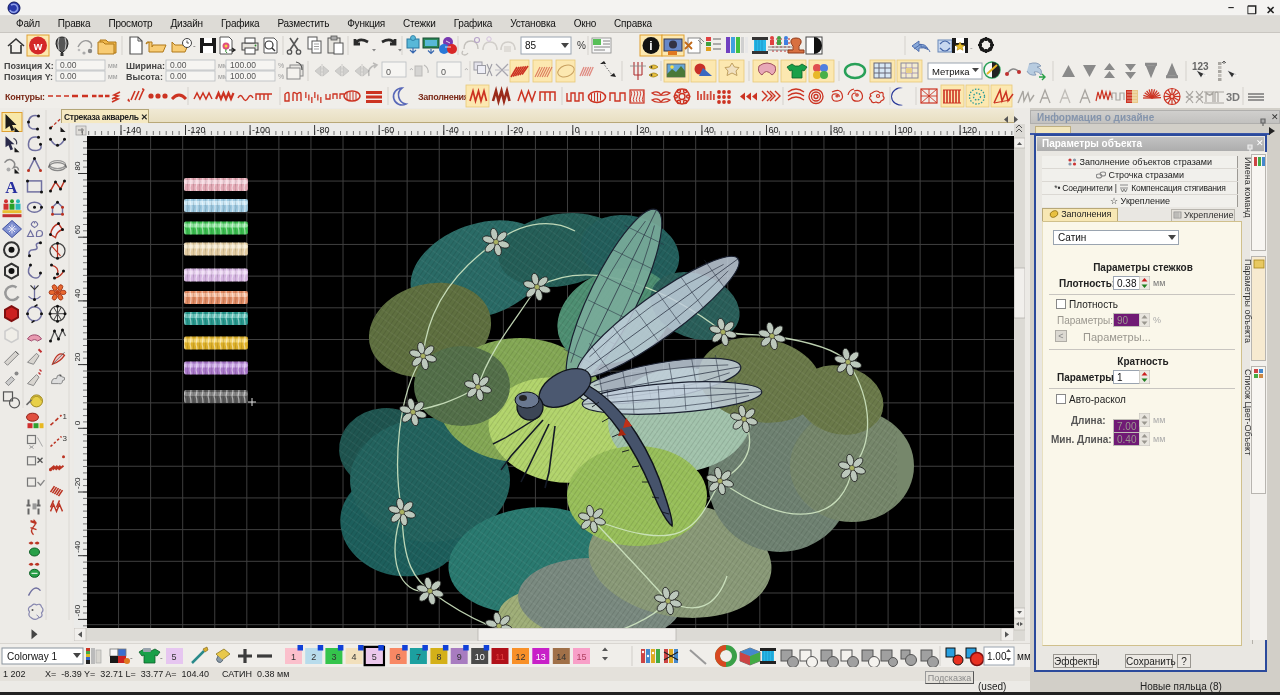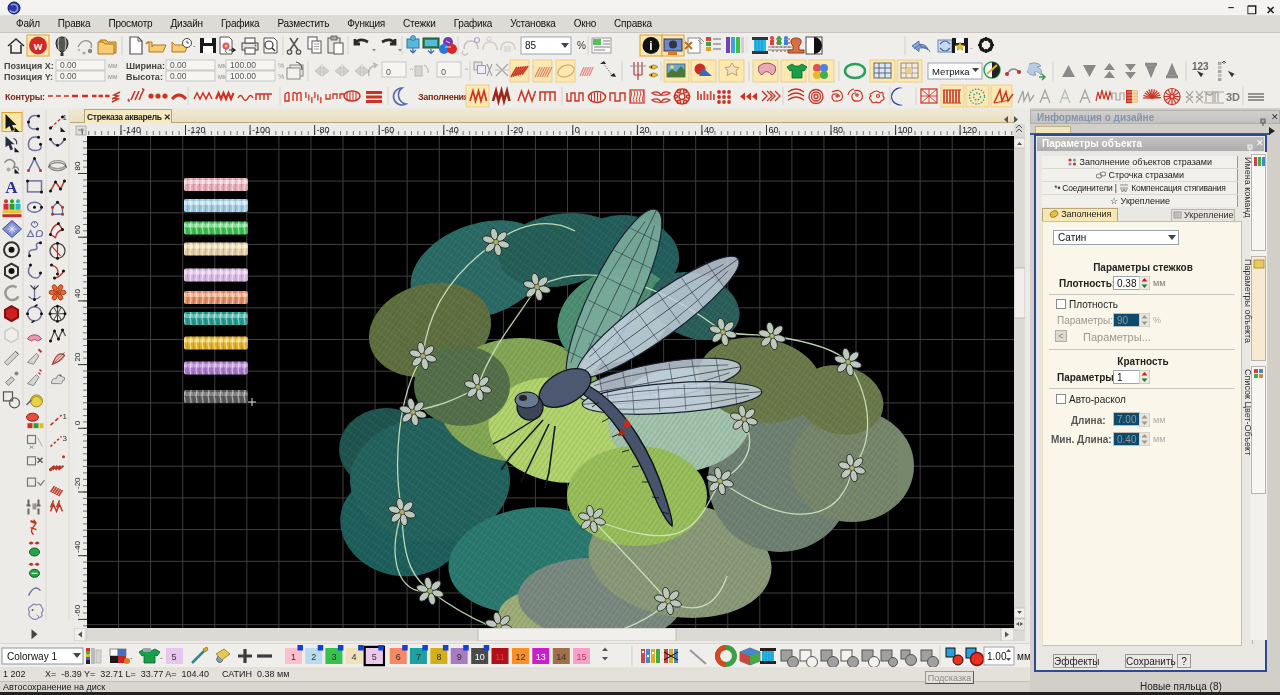--- a/index.html
+++ b/index.html
@@ -7,37 +7,37 @@
 #app{position:relative;width:1280px;height:695px;background:#eceae6}
 #titlebar{left:0;top:0;width:1280px;height:16px;background:#f4f3f1;border-bottom:1px solid #e0dedb}
 #title-text{left:0;top:2px;width:1280px;text-align:center;font-size:11px;font-weight:bold;color:#111}
 #menubar{left:0;top:16px;width:1280px;height:17px;background:#dddbd6;border-bottom:1px solid #c9c6c1}
 #menubar span{display:inline-block;font-size:10px;color:#111;padding:2px 0 0 0;margin-left:18px;vertical-align:top;letter-spacing:-0.2px}
 #tb1{left:0;top:33px;width:1280px;height:25px;background:#f0eeea;border-bottom:1px solid #d9d6d1}
 #tb2{left:0;top:58px;width:1280px;height:26px;background:#f0eeea;border-bottom:1px solid #d9d6d1}
 #tb3{left:0;top:84px;width:1280px;height:24px;background:#f0eeea;border-bottom:1px solid #c9c6c1}
 #lefttools{left:0;top:108px;width:72px;height:535px;background:#edebe7}
 #tabbar{left:70px;top:109px;width:944px;height:14px;background:linear-gradient(#f0e9d4,#e8dfc2);border-bottom:1px solid #b8a878}
-#tab1{left:84px;top:109px;width:88px;height:14px;background:#f5e9c2;border:1px solid #b4a678;border-bottom:none;font-size:8.5px;font-weight:bold;color:#222;padding:2px 0 0 2px;letter-spacing:-0.3px;white-space:nowrap;overflow:hidden}
+#tab1{left:61px;top:109px;width:88px;height:14px;background:#f5e9c2;border:1px solid #b4a678;border-bottom:none;font-size:8.5px;font-weight:bold;color:#222;padding:2px 0 0 2px;letter-spacing:-0.3px;white-space:nowrap;overflow:hidden}
 #hruler{left:74px;top:124px;width:940px;height:12px;background:#ebebe9}
 #vruler{left:74px;top:136px;width:13px;height:492px;background:#ebebe9}
 #canvas{left:87px;top:136px;width:927px;height:492px;background:
  linear-gradient(to right,transparent 31px,#3f3f3f 31px,#3f3f3f 32px,transparent 32px) 0 0/32.07px 100% repeat-x,
  linear-gradient(to bottom,transparent 13px,#3f3f3f 13px,#3f3f3f 14px,transparent 14px) 0 0/100% 31.7px repeat-y,#000}
 #vscroll{left:1014px;top:124px;width:11px;height:517px;background:#dcdad5}
 #hscroll{left:74px;top:628px;width:940px;height:13px;background:#dcdad5}
 #bottombar{left:0;top:643px;width:1280px;height:24px;background:#f0eeea;border-top:1px solid #d9d6d1}
 #status1{left:0;top:667px;width:1280px;height:14px;background:#e4e1db;font-size:9px;color:#222}
 #status2{left:0;top:681px;width:1280px;height:11px;background:#d9d6d0;font-size:9px;color:#222;border-top:1px solid #c4c1bb}
 #bottomline{left:0;top:692px;width:1280px;height:3px;background:#222}
 .winbtn{top:4px;color:#222;font-size:11px;font-weight:bold}
 
 .rbr{font-size:9px;color:#222;text-align:center;border-bottom:1px solid #dbd8d3;padding-top:1px;white-space:nowrap;overflow:hidden}
 .field{width:27px;height:14px;background:#fff;border:1px solid #9aa4b0;font-size:10px;color:#111;padding:1px 0 0 3px}
-.fielddis{width:27px;height:14px;background:#0c4a6e;border:1px solid #c0bdb6;font-size:10px;color:#9a978f;padding:1px 0 0 3px}
+.fielddis{width:27px;height:14px;background:#701a75;border:1px solid #c0bdb6;font-size:10px;color:#9a978f;padding:1px 0 0 3px}
 .hr{height:1px;background:#c8c5c0}
 .cb{width:10px;height:10px;background:#fff;border:1px solid #888}
 .btn{height:14px;background:#ece9e4;border:1px solid #999690;font-size:10px;color:#222;text-align:center;padding-top:1px}
 .spin svg{display:block}
 .vtab{left:1px;width:15px;background:#f8f6f2;border:1px solid #b8b5b0;font-size:9px;color:#333;writing-mode:vertical-rl}
 .vtab svg{display:block;margin:1px auto 1px auto}
 .vtab span{display:block;margin-top:2px;margin-left:1px}
 .vtabsel{background:#f7ead0}
 </style></head>
 <body>
@@ -1636,21 +1636,20 @@
         <path d="M1006,14 l2.5,3 l2.5,-3 Z" fill="#555"></path>
 <text x="1017" y="16" font-size="10" fill="#111">мм</text>
 </svg>
     </div>
 <div class="abs" id="status1">
       <span class="abs" style="left:3px;top:2px">1 202</span>
 <span class="abs" style="left:45px;top:2px">X= &nbsp;-8.39 Y= &nbsp;32.71 L= &nbsp;33.77 A= &nbsp;104.40</span>
 <span class="abs" style="left:222px;top:2px">САТИН &nbsp;0.38 мм</span>
 <span class="abs" style="left:978px;top:14px;font-size:10px">(used)</span>
     </div>
-<div class="abs" id="status2"><span style="margin-left:3px">Автосохранение на диск</span></div>
 <div class="abs" style="left:925px;top:671px;width:49px;height:13px;background:#e4e1db;border:1px solid #999;border-right-color:#555;border-bottom-color:#555;font-size:9px;color:#888;text-align:center;padding-top:1px;z-index:50">Подсказка</div>
 <div class="abs" id="bottomline"></div>
 
 <div class="abs" style="left:1030px;top:108px;width:250px;height:584px;background:#d2cfc8"></div>
 <div class="abs" style="left:1030px;top:110px;width:250px;height:14px;background:linear-gradient(#d0cfcd,#c2c1bf);border:1px solid #b0afad">
  <div class="abs" style="left:6px;top:1px;font-size:10px;font-weight:bold;color:#8494ac">Информация о дизайне</div>
  <div class="abs" style="left:228px;top:2px"><svg width="8" height="9">
           <path d="M2,1 h4 v4 h-4 Z M4,5 v3" stroke="#666" stroke-width="1.2" fill="#aaa"></path>
         </svg></div>
  <div class="abs" style="left:240px;top:1px;font-size:9px;color:#333">✕</div>
@@ -1727,21 +1726,21 @@
   <div class="abs field" style="left:70px;top:148px">1</div>
   <div class="abs" style="left:96px;top:148px"><span class="spin"><svg width="11" height="14">
               <rect x="0" y="0" width="11" height="14" fill="#ece9e2" stroke="#a8a5a0" stroke-width="0.8"></rect>
               <path d="M2.5,5.5 L5.5,2 L8.5,5.5 Z" fill="#cc2020"></path>
               <path d="M2.5,8.5 L5.5,12 L8.5,8.5 Z" fill="#208020"></path>
             </svg></span></div>
   <div class="abs hr" style="left:6px;top:166px;width:186px"></div>
   <div class="abs cb" style="left:13px;top:172px"></div>
   <div class="abs" style="left:26px;top:172px;font-size:10px;color:#222">Авто-раскол</div>
   <div class="abs" style="left:28px;top:193px;font-size:10px;font-weight:bold;color:#555">Длина:</div>
-  <div class="abs fielddis" style="left:70px;top:190px">7.00</div>
+  <div class="abs fielddis" style="left:70px;top:197px">7.00</div>
   <div class="abs" style="left:96px;top:191px"><span class="spin"><svg width="11" height="14">
               <rect x="0" y="0" width="11" height="14" fill="#e8e5de" stroke="#bcb9b2" stroke-width="0.8"></rect>
               <path d="M2.5,5.5 L5.5,2 L8.5,5.5 Z" fill="#9a978f"></path>
               <path d="M2.5,8.5 L5.5,12 L8.5,8.5 Z" fill="#9a978f"></path>
             </svg></span></div>
   <div class="abs" style="left:110px;top:193px;font-size:9px;color:#aaa">мм</div>
   <div class="abs" style="left:8px;top:212px;font-size:10px;font-weight:bold;color:#555">Мин. Длина:</div>
   <div class="abs fielddis" style="left:70px;top:210px">0.40</div>
   <div class="abs" style="left:96px;top:210px"><span class="spin"><svg width="11" height="14">
               <rect x="0" y="0" width="11" height="14" fill="#e8e5de" stroke="#bcb9b2" stroke-width="0.8"></rect>

